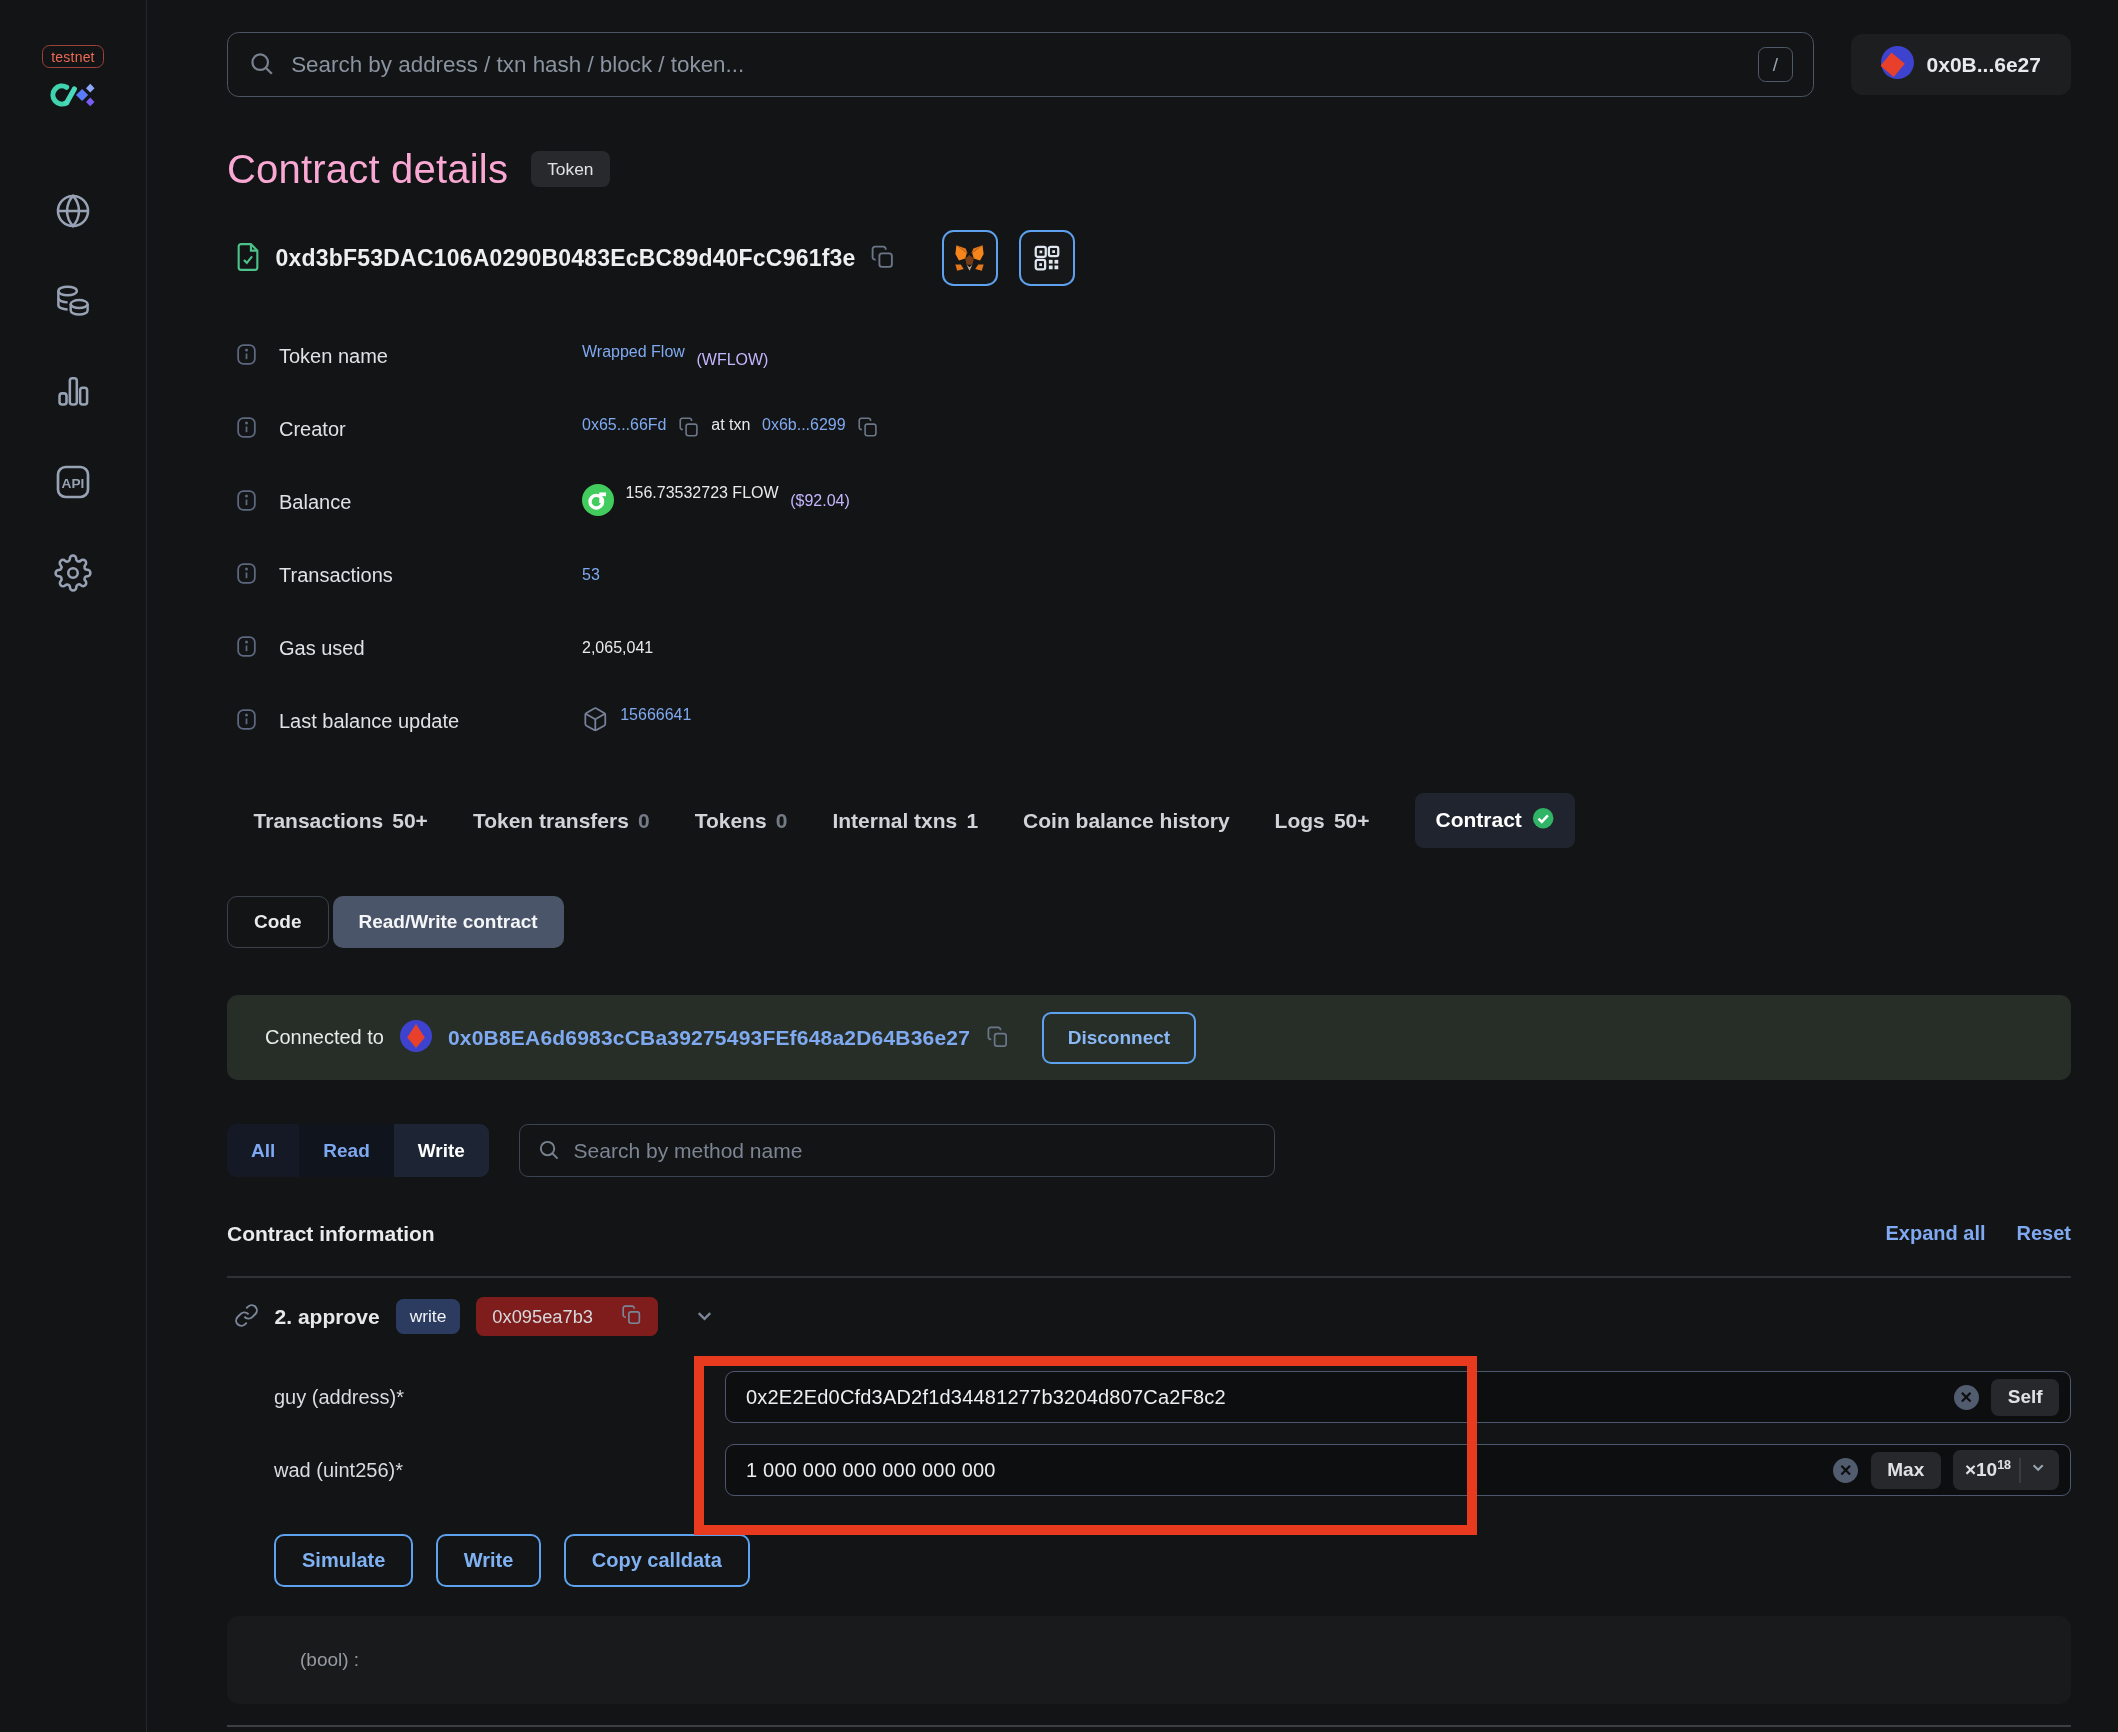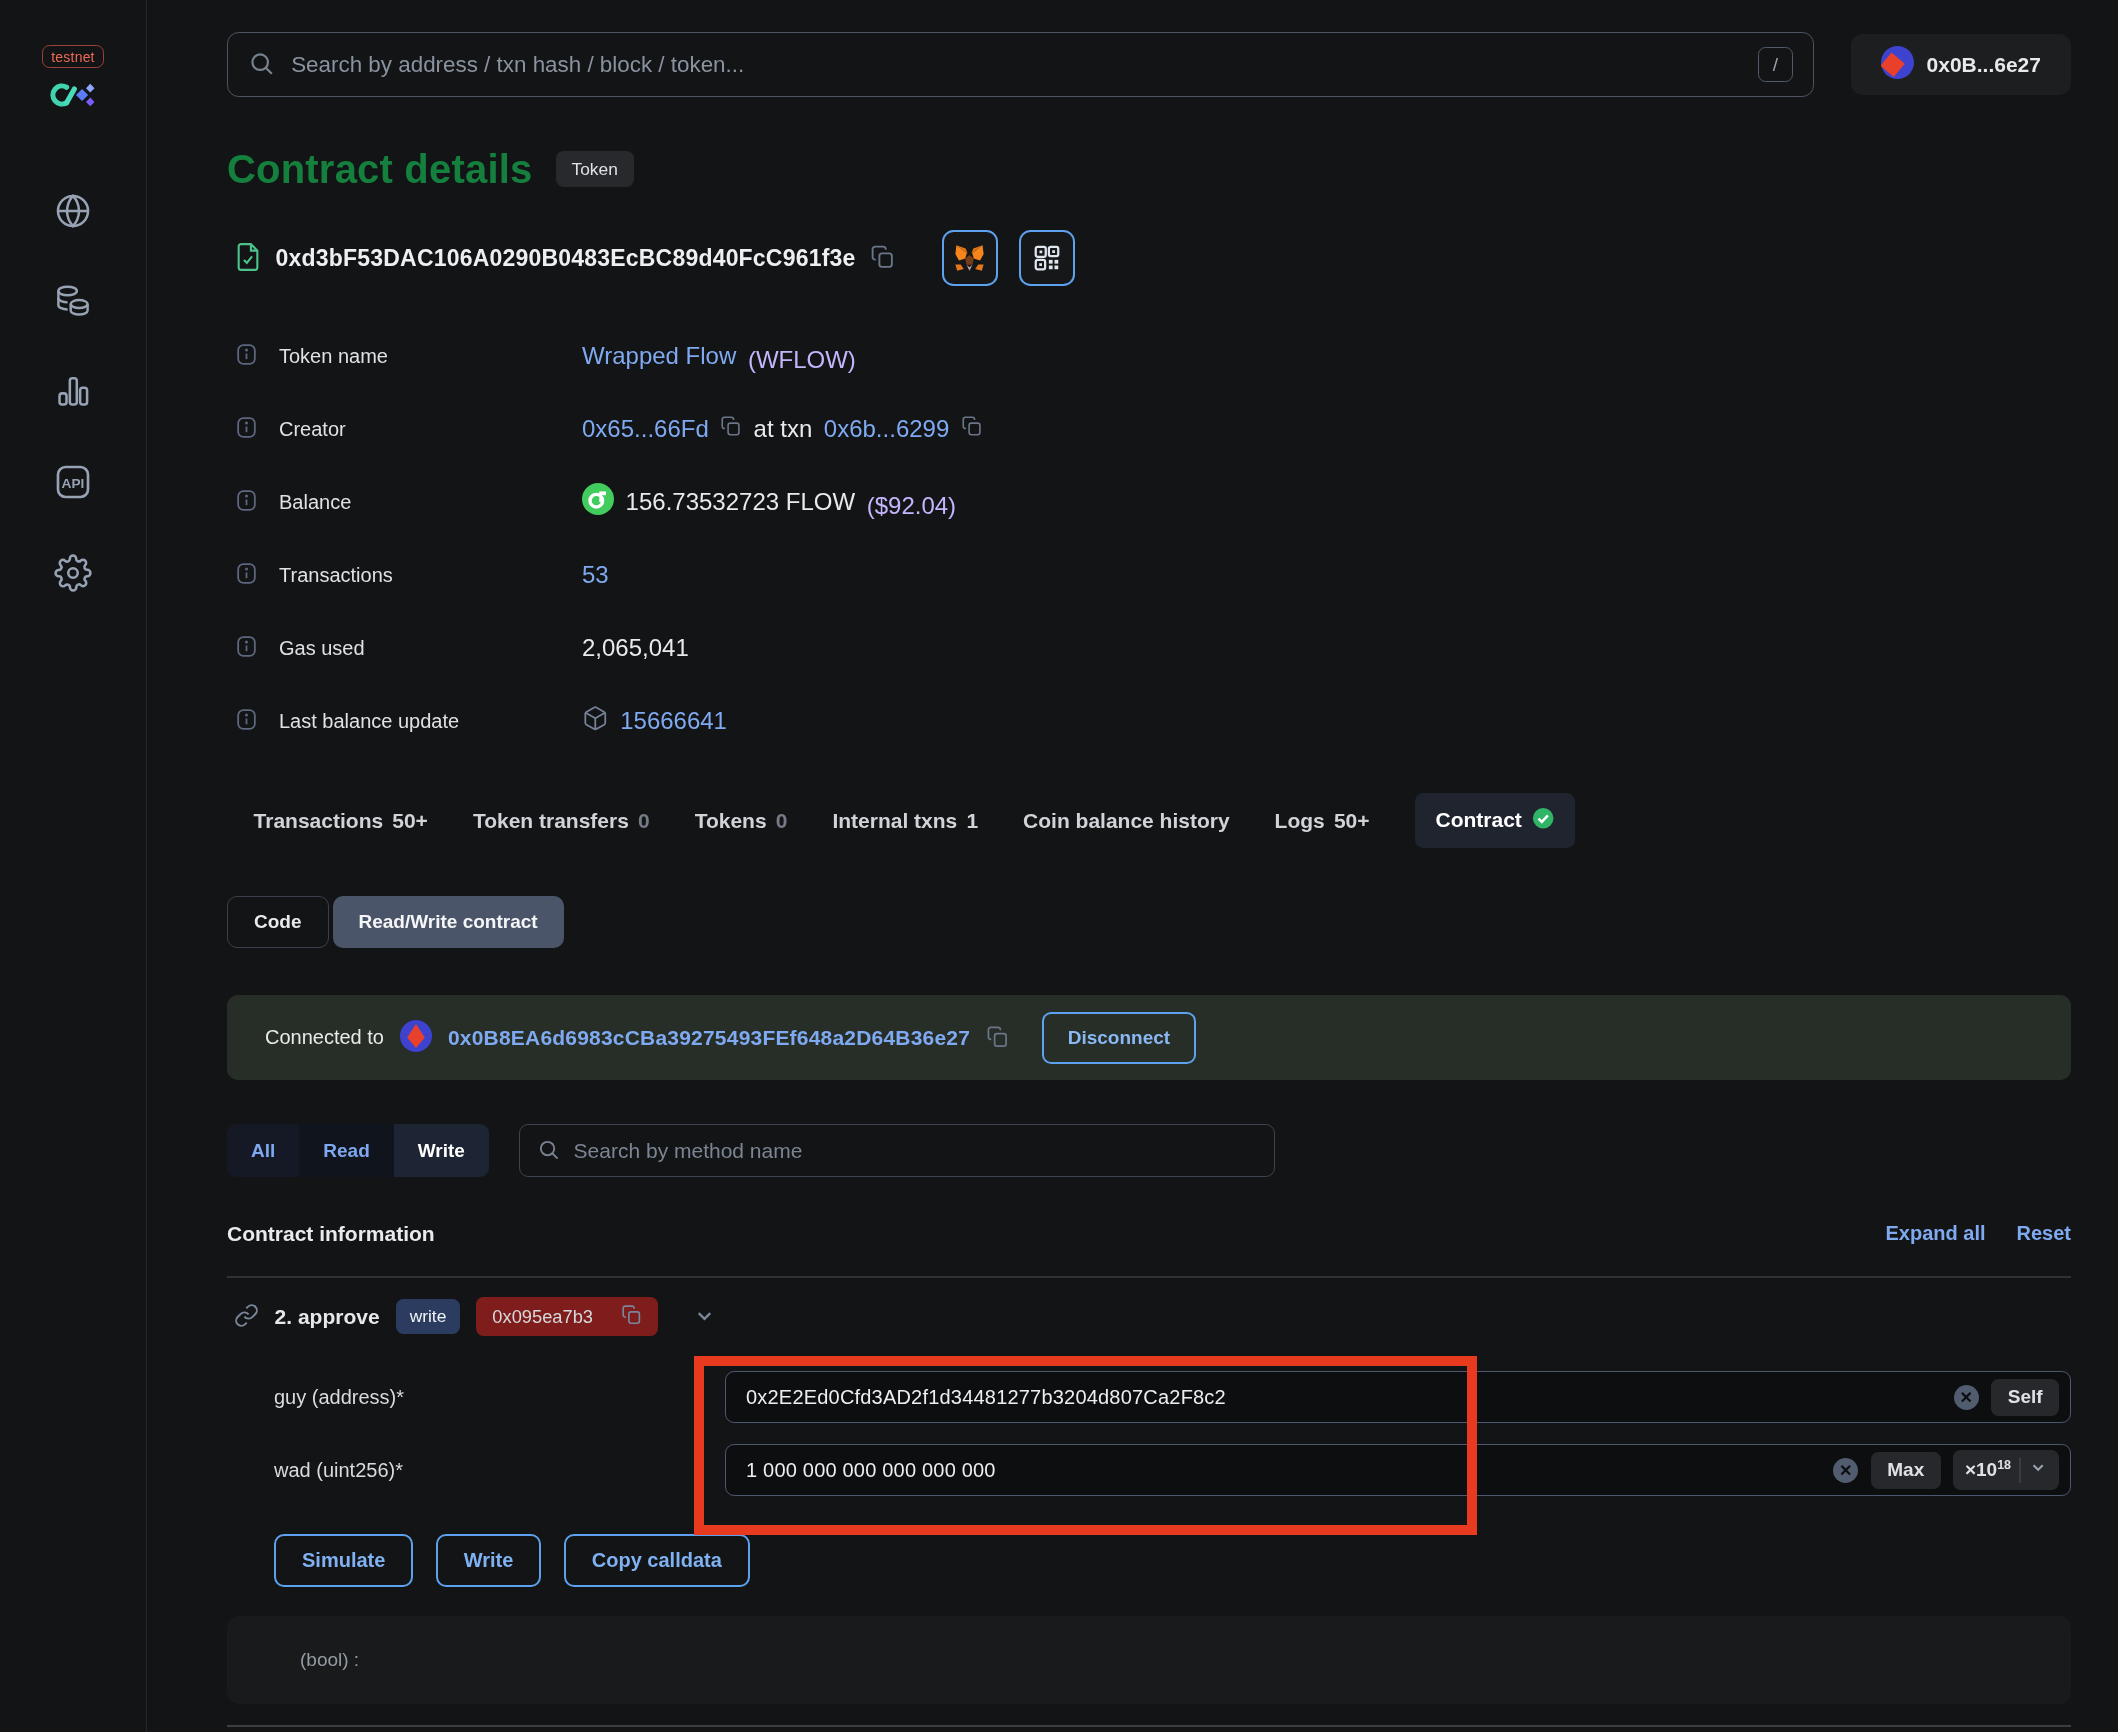--- a/index.html
+++ b/index.html
@@ -27,39 +27,39 @@
     color:#cfd4da; font-size:22.4px; font-family:inherit; }
   .searchbox input::placeholder { color:#8a93a0; }
   .slash-chip { width:35px; height:35px; border:1.7px solid #515a6a; border-radius:7.5px;
     color:#9aa3b0; font-size:19px; display:flex; align-items:center; justify-content:center; }
   .account-btn { margin-left:auto; width:220px; height:61px; background:#1d1e20; border-radius:11.6px;
     display:flex; align-items:center; justify-content:center; gap:12.5px;
     color:#e7e9ec; font-size:21px; font-weight:700; }
 
   
   .title-row { top:135px; height:68px; display:flex; align-items:center; }
-  .page-title { font-size:40px; font-weight:700; color:#15803d; letter-spacing:0.2px; }
+  .page-title { font-size:40px; font-weight:400; color:#f9a8d4; letter-spacing:0.2px; }
   .title-badge { margin-left:23px; background:#28292c; color:#dfe1e4; font-size:17.4px;
     padding:7.5px 16px; border-radius:7.5px; }
 
   
   .addr-row { top:233px; height:50px; display:flex; align-items:center; padding-left:6.6px; }
   .addr-hash { margin-left:14px; font-size:23px; font-weight:600; color:#edeff1; letter-spacing:0.2px; }
   .addr-row .copy { margin-left:14px; }
   .wallet-btn { width:56px; height:56px; border:2.1px solid #5ea2ef; border-radius:11.6px;
     background:#161718; display:flex; align-items:center; justify-content:center; }
   .mm-btn { margin-left:47px; } .qr-btn { margin-left:21px; }
 
   
   .info { top:336px; }
   .info-row { display:grid; grid-template-columns:52px 303px 1fr; align-items:center;
     height:40px; margin-bottom:33px; }
   .info-icon { margin-left:6.6px; }
   .info-label { font-size:20px; font-weight:500; color:#dfe1e4; }
-  .info-val { display:flex; align-items:center; gap:11.6px; font-size:24px; color:#e8eaec; }
+  .info-val { display:flex; align-items:flex-start; gap:11.6px; font-size:16px; color:#e8eaec; }
   .lnk { color:#7fa9f1; cursor:pointer; }
   .muted { color:#c4b5fd;margin-top:8px; }
   .copy { flex:none; }
 
   
   .tabs-row { top:789px; height:63px; display:flex; align-items:center; gap:45px; padding-left:26.6px; }
   .tab { font-size:21px; font-weight:600; color:#d0d4d9; display:flex; gap:9.1px; align-items:center; }
   .tab .cnt { color:#d0d4d9; } .tab .cnt.dim { color:#747b86; }
   .tab-contract { background:#20242e; border-radius:8.3px; padding:14px 21px; color:#fff;
     display:flex; gap:10px; align-items:center; font-size:21px; font-weight:700; }

